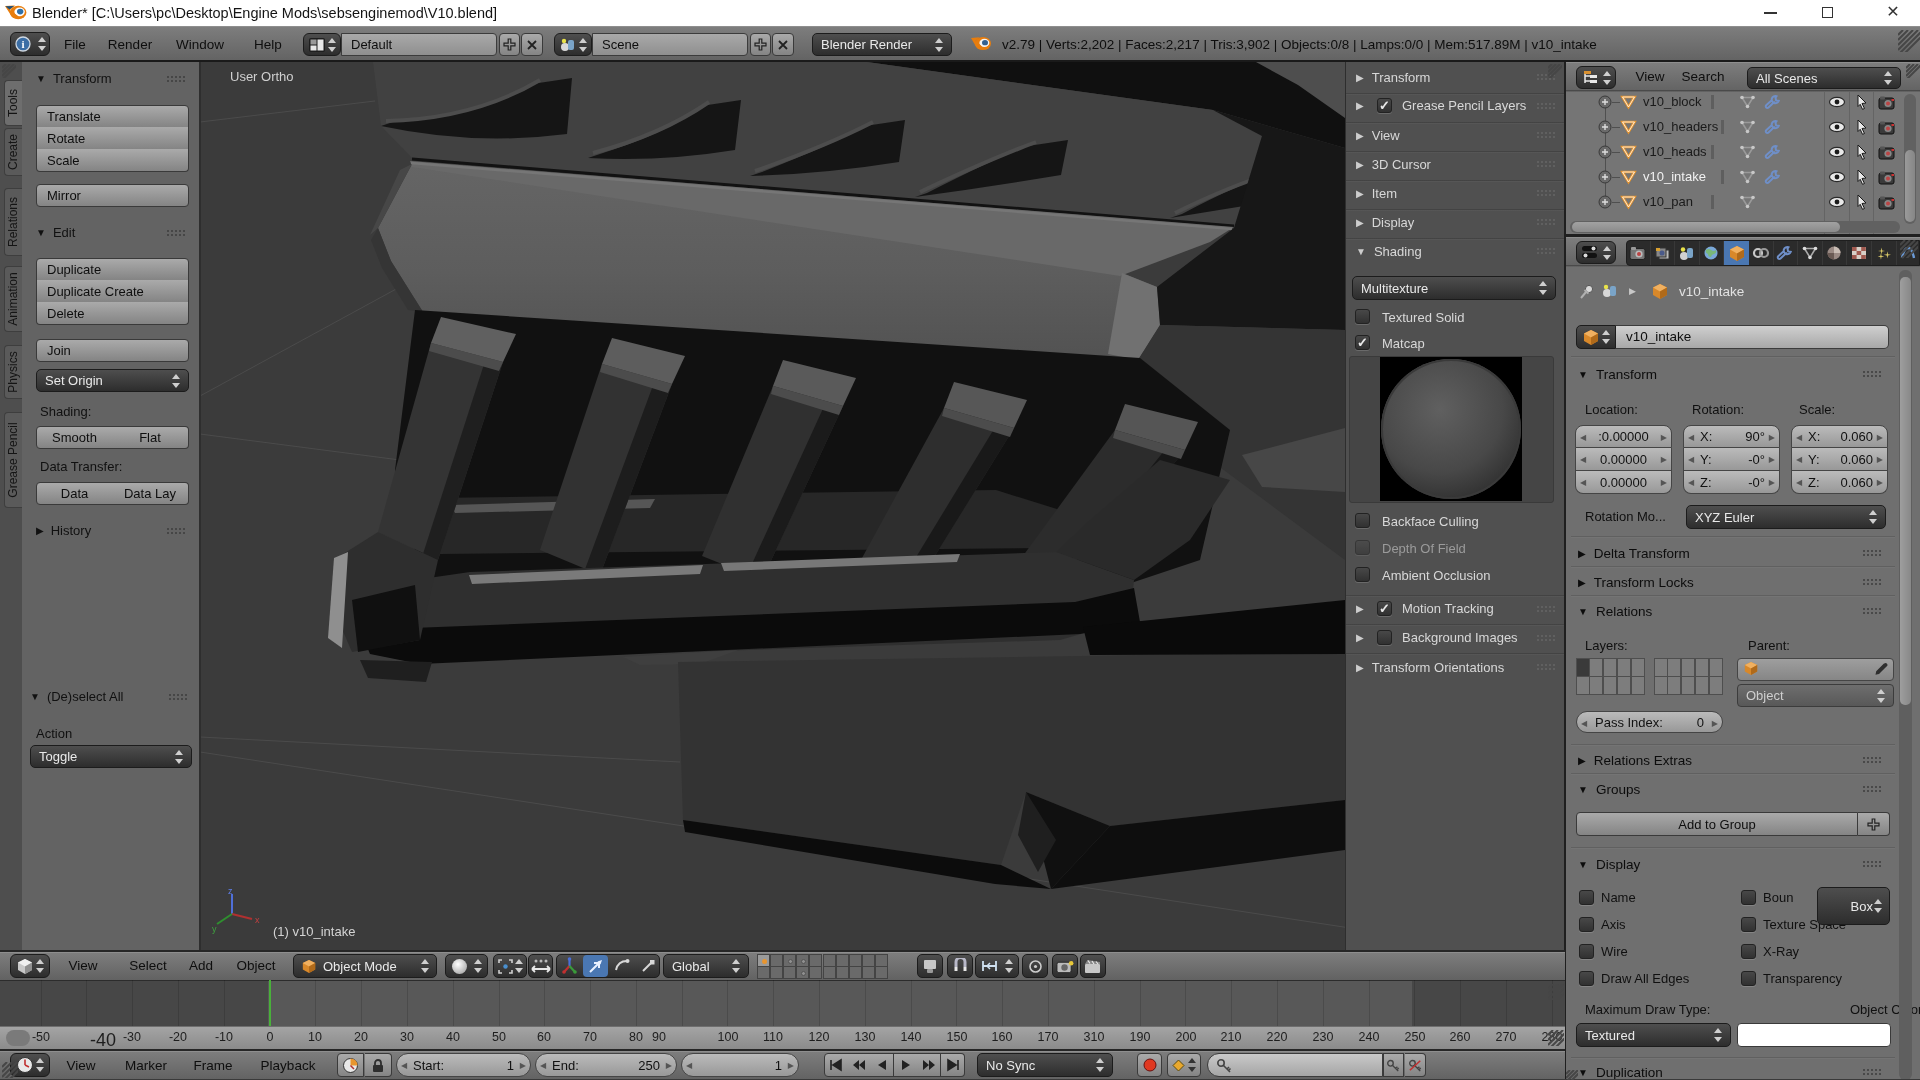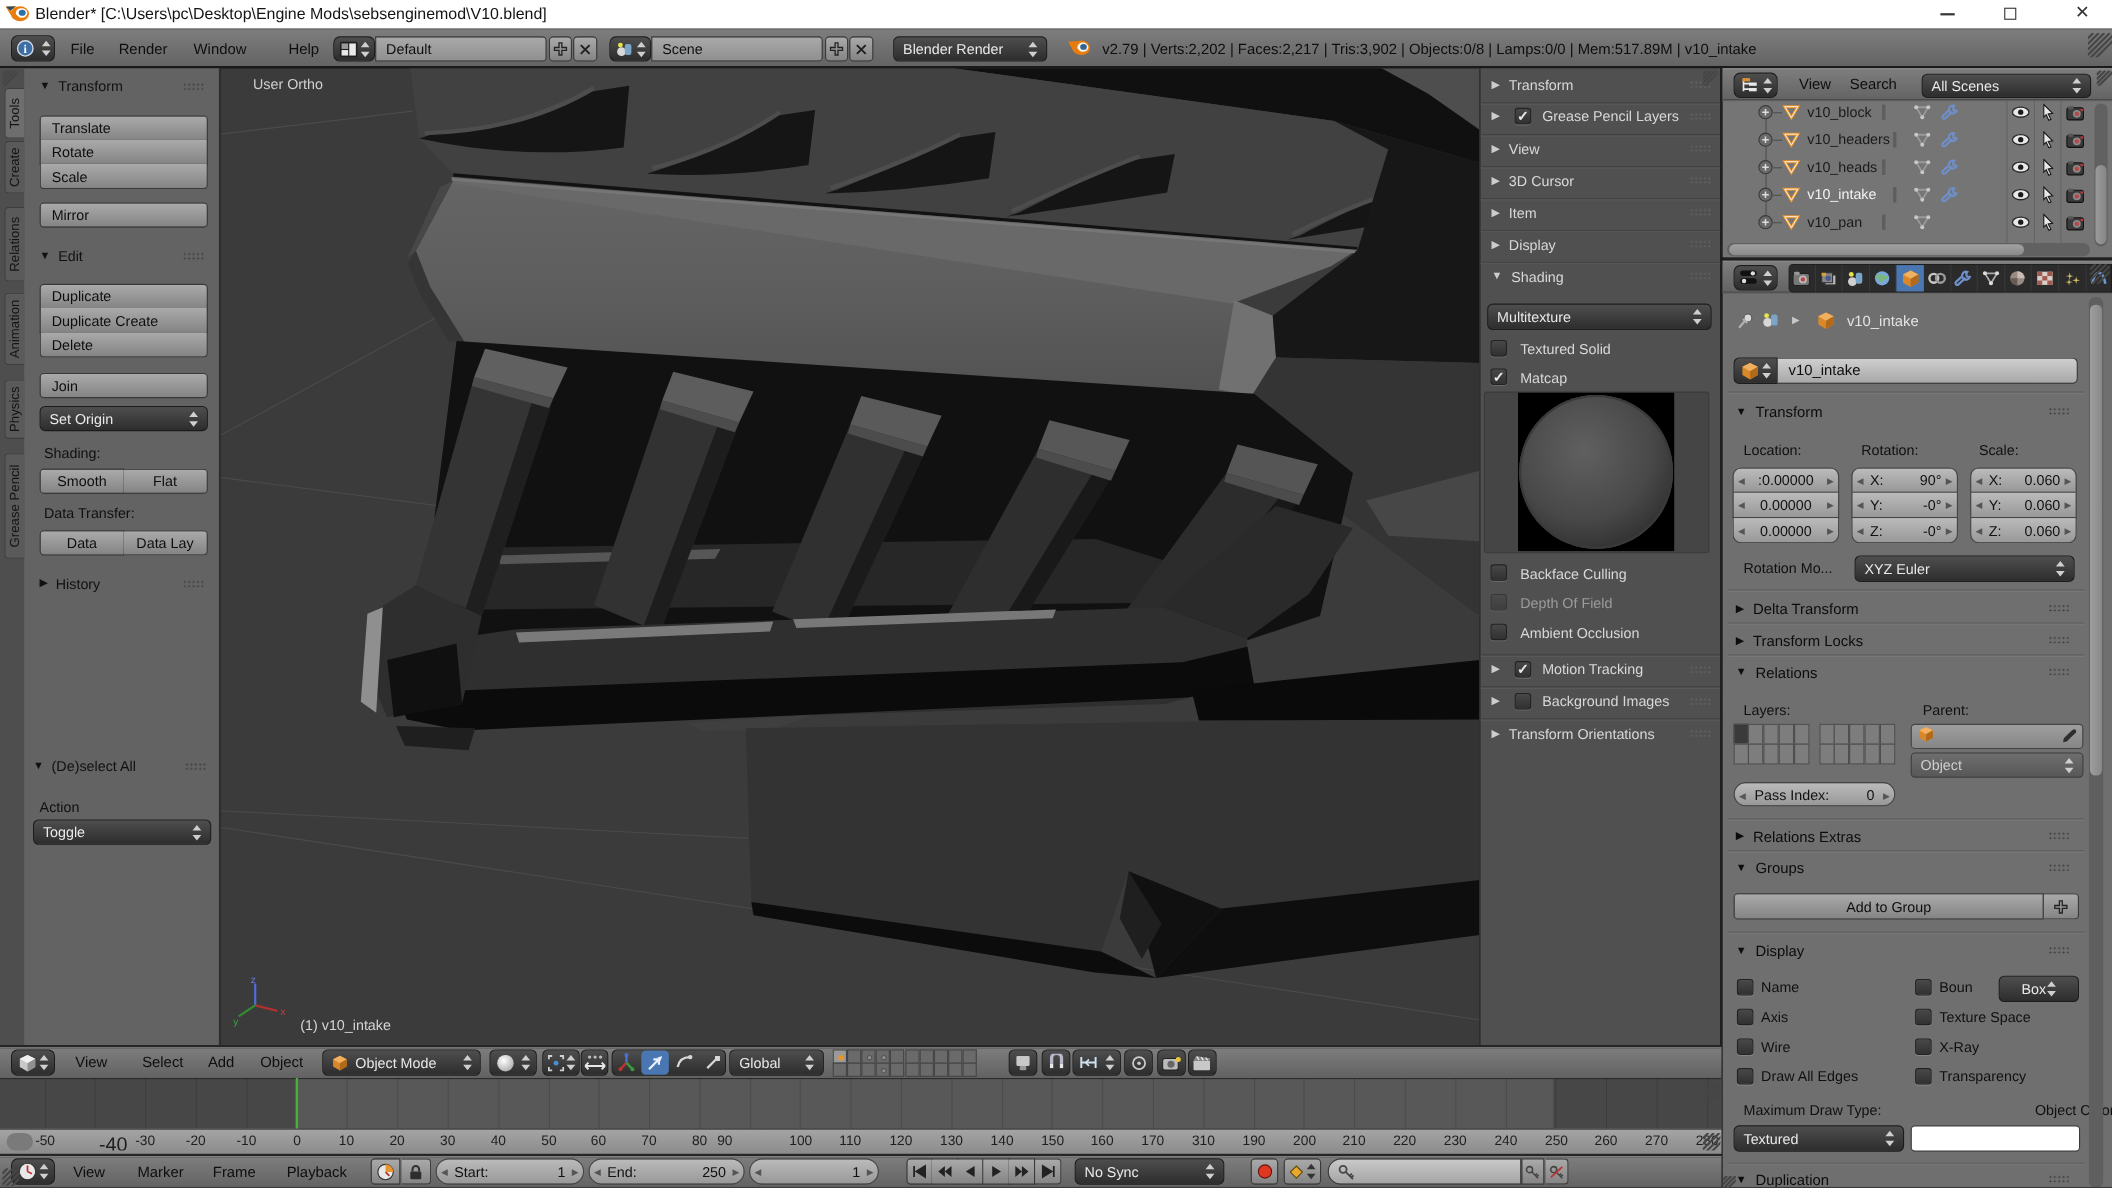--- a/index.html
+++ b/index.html
@@ -39,21 +39,21 @@
 <div class="ebtn a" style="left:10px;top:32px;width:40px;height:24px;justify-content:center;gap:2px">
     <svg width="20" height="16" viewBox="0 0 20 16">
       <circle cx="8" cy="8" r="7" fill="#3b6ea5" stroke="#cfd8e2" stroke-width="1.3"></circle>
       <text x="8" y="12" font-size="11" font-weight="bold" fill="#fff" text-anchor="middle" font-family="Liberation Serif">i</text>
     </svg>
     <span class="ud"></span>
   </div>
 <div class="mnu a" style="left:60px;top:30px;width:30px;height:29px;text-align:center">File</div>
 <div class="mnu a" style="left:104px;top:30px;width:52px;height:29px;text-align:center">Render</div>
 <div class="mnu a" style="left:170px;top:30px;width:60px;height:29px;text-align:center">Window</div>
-<div class="mnu a" style="left:254px;top:30px;width:36px;height:29px;text-align:right">Help</div>
+<div class="mnu a" style="left:254px;top:30px;width:36px;height:29px;text-align:left">Help</div>
 <div class="ebtn a" style="left:303px;top:33px;width:38px;height:23px;justify-content:center;gap:1px">
     <svg width="18" height="16" viewBox="0 0 18 16">
       <rect x="1" y="1" width="16" height="14" rx="2" fill="#1e1e1e"></rect>
       <rect x="2.5" y="2.5" width="6" height="5" fill="#9a9a9a"></rect>
       <rect x="2.5" y="8.5" width="6" height="5" fill="#e8e8e8"></rect>
       <rect x="9.5" y="2.5" width="6" height="11" fill="#e8e8e8"></rect>
     </svg>
     <span class="ud"></span>
   </div>
 <div class="a" style="left:341px;top:33px;width:156px;height:23px;background:linear-gradient(#a9a9a9,#8f8f8f);border:1px solid #3c3c3c;border-radius:0 4px 4px 0;font-size:13px;color:#0e0e0e;line-height:21px;padding-left:9px">Default</div>
@@ -836,21 +836,21 @@
 <div class="cb a" style="left:1579px;top:971px;width:15px;height:15px;"></div>
 <div class="ph a" style="left:1601px;top:971px;width:130px;height:15px;">Draw All Edges</div>
 <div class="cb a" style="left:1741px;top:890px;width:15px;height:15px;"></div>
 <div class="ph a" style="left:1763px;top:890px;width:40px;height:15px;">Boun</div>
 <div class="cb a" style="left:1741px;top:917px;width:15px;height:15px;"></div>
 <div class="ph a" style="left:1763px;top:917px;width:130px;height:15px;">Texture Space</div>
 <div class="cb a" style="left:1741px;top:944px;width:15px;height:15px;"></div>
 <div class="ph a" style="left:1763px;top:944px;width:130px;height:15px;">X-Ray</div>
 <div class="cb a" style="left:1741px;top:971px;width:15px;height:15px;"></div>
 <div class="ph a" style="left:1763px;top:971px;width:130px;height:15px;">Transparency</div>
-<div class="drop a" style="left:1817px;top:887px;width:73px;height:24px;padding:0 7px;justify-content:center">
+<div class="drop a" style="left:1817px;top:887px;width:73px;height:38px;padding:0 7px;justify-content:flex-end">
     <span>Box</span>
     <span class="ud"></span>
   </div>
 <div class="ph a" style="left:1585px;top:1002px;width:160px;height:15px;">Maximum Draw Type:</div>
 <div class="ph a" style="left:1850px;top:1002px;width:110px;height:15px;">Object Color:</div>
 <div class="drop a" style="left:1576px;top:1023px;width:155px;height:24px;padding:0 8px;justify-content:space-between">
     <span>Textured</span>
     <span class="ud"></span>
   </div>
 <div class="a" style="left:1737px;top:1023px;width:154px;height:24px;background:#fff;border:1px solid #3a3a3a;border-radius:4px"></div>

